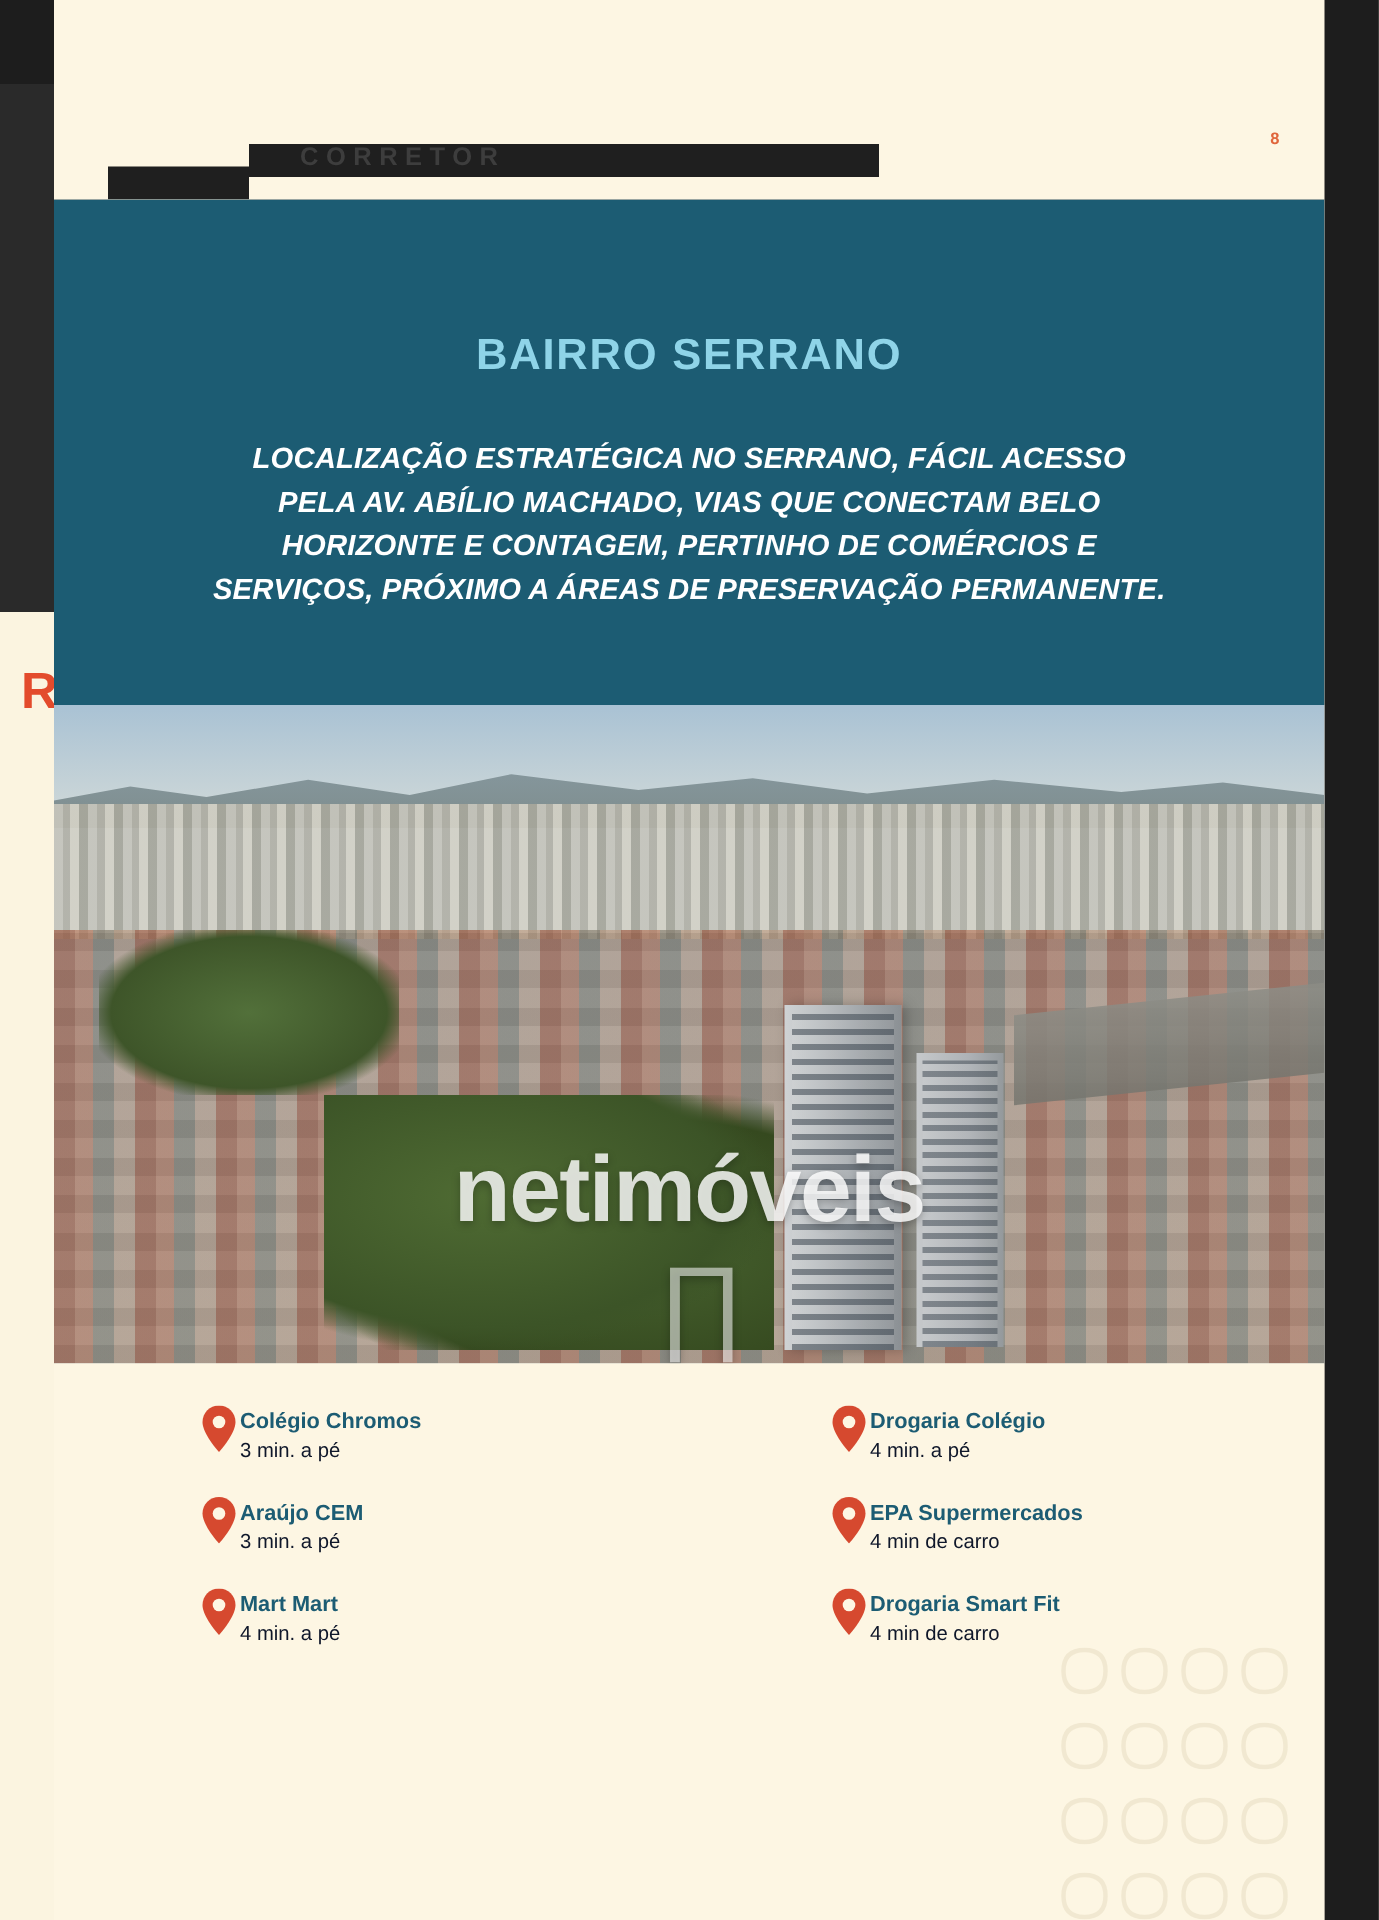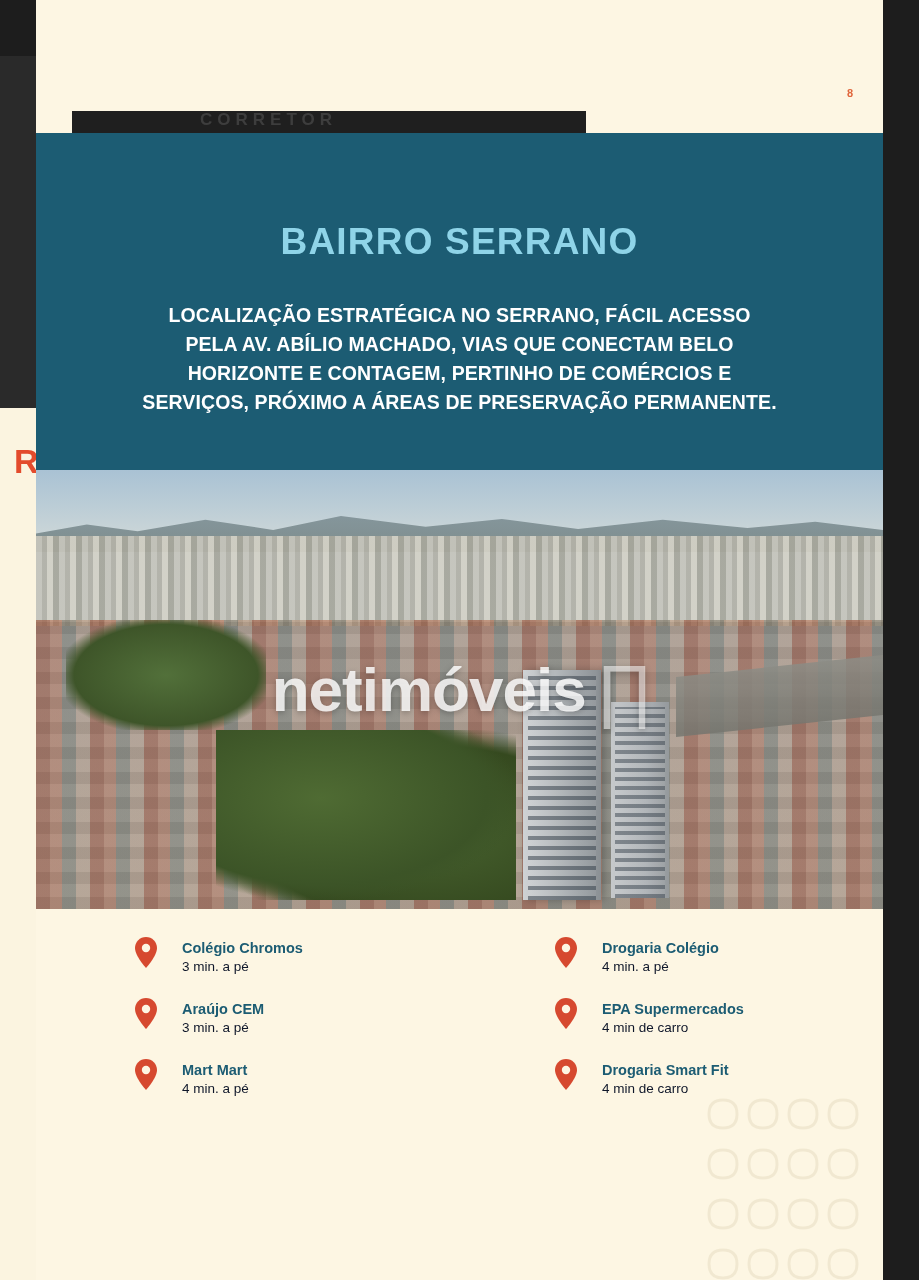--- a/index.html
+++ b/index.html
@@ -54,21 +54,21 @@
   }
   .top-strip .page-num {
     position: absolute;
     right: 30px; top: 87px;
     font-size: 11px;
     color: #e0663c;
     font-weight: bold;
   }
   .top-strip .corretor {
     position: absolute;
-    left: 130px; bottom: 0;
+    left: 130px; bottom: 15px;
     width: 420px; height: 22px;
     background: #1f1f1f;
     color: #3d3d3d;
     font-size: 17px;
     font-weight: bold;
     letter-spacing: 5px;
     padding-left: 34px;
     line-height: 18px;
     overflow: hidden;
   }
@@ -92,30 +92,31 @@
   .teal-block {
     position: relative;
     width: 847px;
     height: 337px;
     background: #1c5c73;
     padding-top: 88px;
   }
   .teal-title {
     text-align: center;
     color: #8fd4e8;
-    font-size: 37px;
+    font-size: 29px;
     font-weight: bold;
     letter-spacing: 1.2px;
   }
   .teal-sub {
     margin: 38px auto 0;
     width: 640px;
     text-align: center;
     color: #ffffff;
     font-size: 19.5px;
+    font-style: italic;
     font-weight: bold;
     line-height: 29px;
     letter-spacing: 0.1px;
   }
 
   
   .photo {
     position: relative;
     width: 847px;
     height: 439px;
@@ -171,26 +172,27 @@
   }
   .road {
     position:absolute; left:640px; top:196px; width:207px; height:60px;
     background: linear-gradient(180deg,#8c8c85,#76766f);
     transform: skewY(-6deg);
     opacity:.85;
   }
   .watermark {
     position: absolute;
     left: 0; top: 0; width: 100%; height: 100%;
-    display: flex; align-items: center; justify-content: center;
+    display: flex; align-items: center; justify-content: flex-end;
     color: rgba(255,255,255,.82);
     font-size: 62px;
     font-weight: bold;
     letter-spacing: -1px;
     text-shadow: 0 2px 6px rgba(0,0,0,.25);
+    flex-direction: column;
   }
   .watermark .nmark {
     display:inline-block;
     margin-left: 10px;
     font-size: 70px;
     font-weight: 300;
     color: rgba(255,255,255,.55);
     letter-spacing: -6px;
   }
 
@@ -214,21 +216,21 @@
     position: relative;
     margin: 28px 0 0 0;
     display: grid;
     grid-template-columns: 420px 420px;
     row-gap: 22px;
     padding-left: 98px;
   }
   .poi {
     display: flex;
     align-items: flex-start;
-    gap: 24px;
+    gap: 2px;
   }
   .pin {
     width: 24px;
     height: 31px;
     flex: 0 0 24px;
     position: relative;
   }
   .pin svg { display: block; }
   .poi-text { padding-top: 2px; }
   .poi-name {

